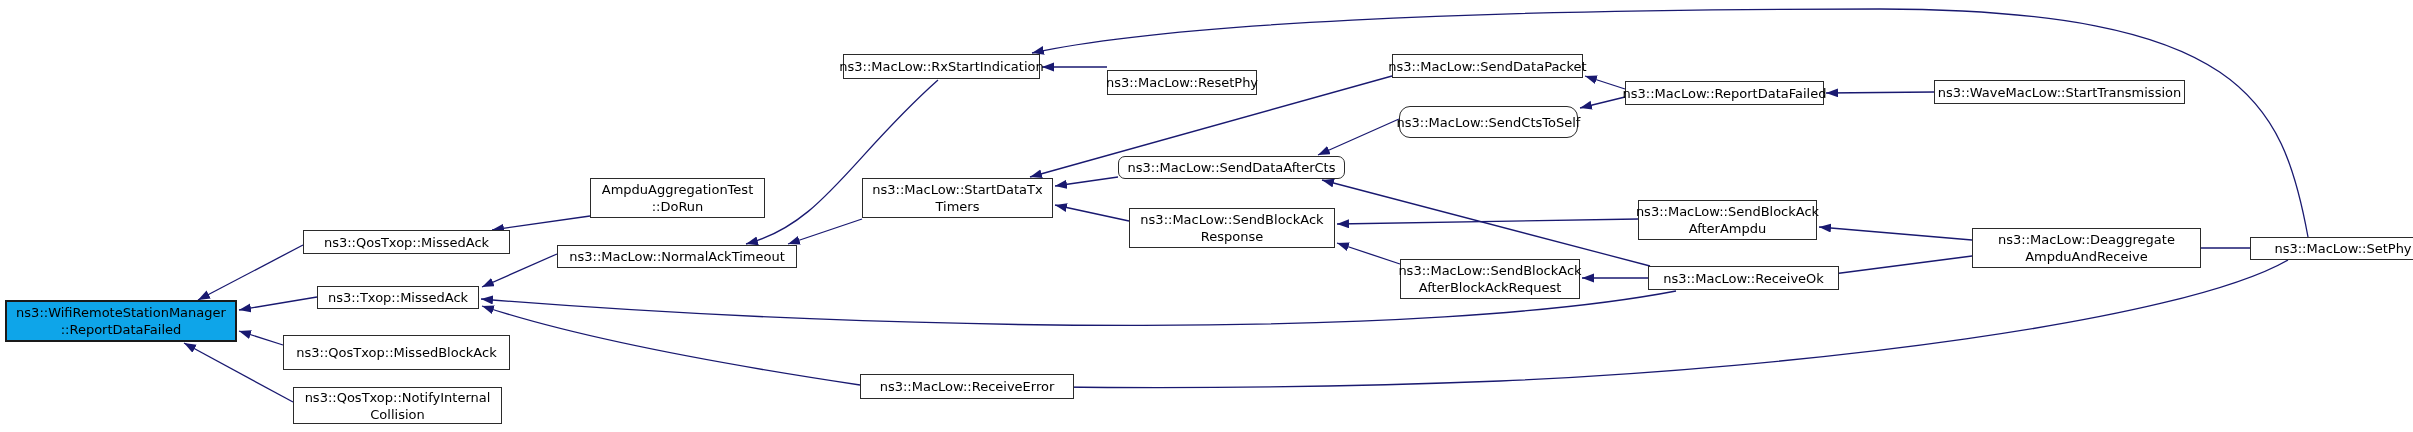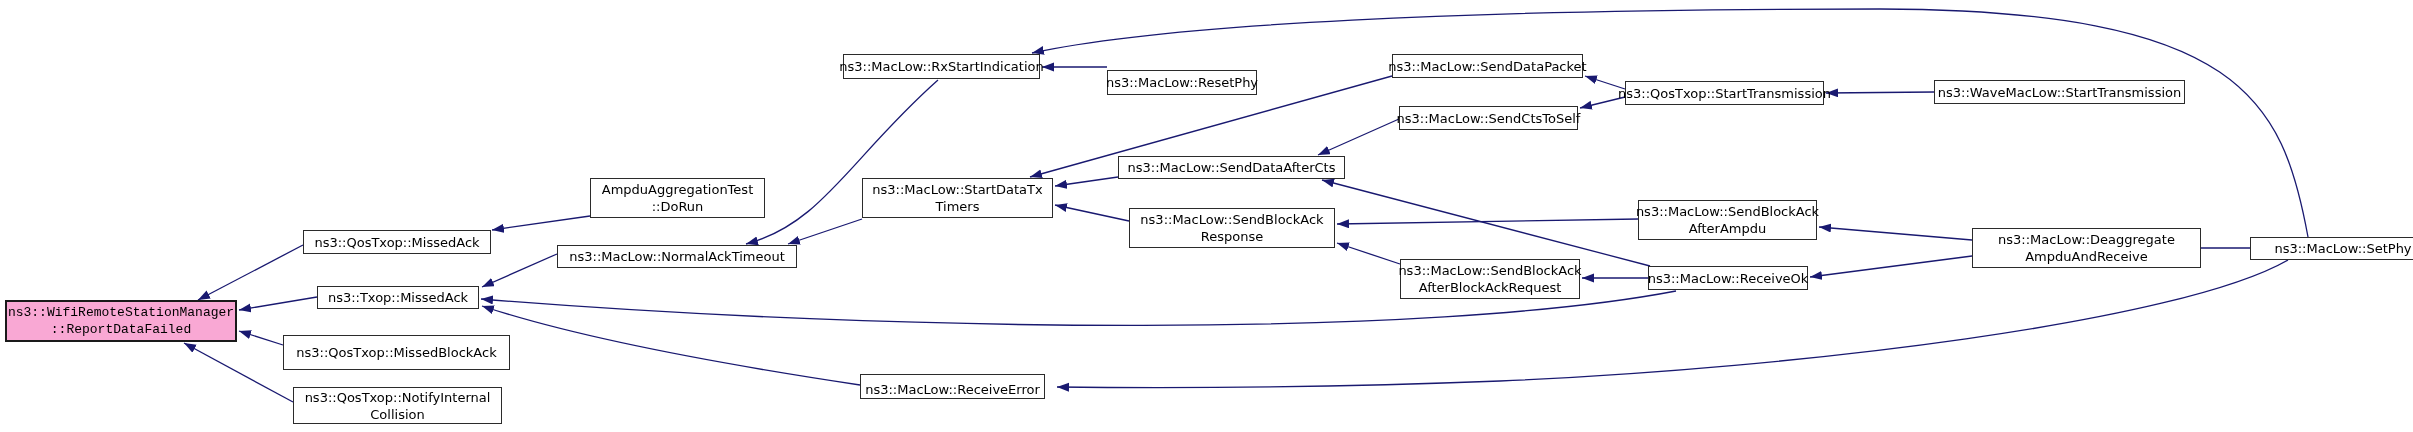--- a/index.html
+++ b/index.html
@@ -36,23 +36,22 @@
     line-height: 17px;
     display: flex;
     flex-direction: column;
     justify-content: center;
     align-items: center;
     white-space: nowrap;
     text-align: center;
     cursor: pointer;
   }
   .node.highlighted {
-    background: #f9a8d4;
+    background: #0ea5e9;
     border: 2px solid #1a1a1a;
-    font-family: Liberation Mono, monospace;
   }
   .node-line {
     display: block;
   }
 </style>
 </head>
 <body>
 
 <div class="stage">
   <svg class="edge-layer" xmlns="http://www.w3.org/2000/svg" width="2413" height="432" viewBox="0 0 2413 432">
@@ -89,21 +88,21 @@
         <path class="edge" d="M1972,256 L1810,277" marker-end="url(#arrow)"></path>
         <path class="edge" d="M2250,248 L2172,248" marker-end="url(#arrow)"></path>
         <path class="edge" d="M2288,260 C2180,322 1800,368 1500,381 C1320,388 1150,388 1057,387" marker-end="url(#arrow)"></path>
       </g>
   </svg>
   <div id="nodes">
       <div class="node highlighted" style="left: 5px; top: 300px; width: 232px; height: 42px;">
         <span class="node-line">ns3::WifiRemoteStationManager</span>
         <span class="node-line">::ReportDataFailed</span>
       </div>
-      <div class="node" style="left: 303px; top: 230px; width: 188px; height: 24px;">
+      <div class="node" style="left: 303px; top: 230px; width: 207px; height: 24px;">
         <span class="node-line">ns3::QosTxop::MissedAck</span>
       </div>
       <div class="node" style="left: 317px; top: 286px; width: 162px; height: 23px; text-align: right;">
         <span class="node-line">ns3::Txop::MissedAck</span>
       </div>
       <div class="node" style="left: 283px; top: 335px; width: 227px; height: 35px;">
         <span class="node-line">ns3::QosTxop::MissedBlockAck</span>
       </div>
       <div class="node" style="left: 293px; top: 387px; width: 209px; height: 37px;">
         <span class="node-line">ns3::QosTxop::NotifyInternal</span>
@@ -122,51 +121,51 @@
       </div>
       <div class="node" style="left: 843px; top: 54px; width: 197px; height: 25px;">
         <span class="node-line">ns3::MacLow::RxStartIndication</span>
       </div>
       <div class="node" style="left: 1107px; top: 54px; width: 150px; height: 25px; margin-top: 16px;">
         <span class="node-line">ns3::MacLow::ResetPhy</span>
       </div>
       <div class="node" style="left: 1392px; top: 54px; width: 191px; height: 24px;">
         <span class="node-line">ns3::MacLow::SendDataPacket</span>
       </div>
-      <div class="node" style="left: 1399px; top: 106px; width: 179px; height: 24px;">
+      <div class="node" style="left: 1399px; top: 106px; width: 179px; height: 32px; border-radius: 11px;">
         <span class="node-line">ns3::MacLow::SendCtsToSelf</span>
       </div>
       <div class="node" style="left: 1625px; top: 81px; width: 199px; height: 24px;">
-        <span class="node-line">ns3::QosTxop::StartTransmission</span>
+        <span class="node-line">ns3::MacLow::ReportDataFailed</span>
       </div>
       <div class="node" style="left: 1934px; top: 80px; width: 251px; height: 24px;">
         <span class="node-line">ns3::WaveMacLow::StartTransmission</span>
       </div>
-      <div class="node" style="left: 1118px; top: 156px; width: 227px; height: 23px;">
+      <div class="node" style="left: 1118px; top: 156px; width: 227px; height: 23px; border-radius: 7px;">
         <span class="node-line">ns3::MacLow::SendDataAfterCts</span>
       </div>
       <div class="node" style="left: 1129px; top: 208px; width: 206px; height: 40px;">
         <span class="node-line">ns3::MacLow::SendBlockAck</span>
         <span class="node-line">Response</span>
       </div>
       <div class="node" style="left: 1638px; top: 200px; width: 179px; height: 40px;">
         <span class="node-line">ns3::MacLow::SendBlockAck</span>
         <span class="node-line">AfterAmpdu</span>
       </div>
       <div class="node" style="left: 1400px; top: 259px; width: 180px; height: 40px;">
         <span class="node-line">ns3::MacLow::SendBlockAck</span>
         <span class="node-line">AfterBlockAckRequest</span>
       </div>
-      <div class="node" style="left: 1648px; top: 266px; width: 160px; height: 24px;">
+      <div class="node" style="left: 1648px; top: 266px; width: 191px; height: 24px;">
         <span class="node-line">ns3::MacLow::ReceiveOk</span>
       </div>
       <div class="node" style="left: 1972px; top: 228px; width: 229px; height: 40px;">
         <span class="node-line">ns3::MacLow::Deaggregate</span>
         <span class="node-line">AmpduAndReceive</span>
       </div>
       <div class="node" style="left: 2250px; top: 237px; width: 186px; height: 23px;">
         <span class="node-line">ns3::MacLow::SetPhy</span>
       </div>
-      <div class="node" style="left: 860px; top: 374px; width: 185px; height: 25px; justify-content: flex-end;">
+      <div class="node" style="left: 860px; top: 374px; width: 214px; height: 25px;">
         <span class="node-line">ns3::MacLow::ReceiveError</span>
       </div>
     </div>
 </div>
 
 </body></html>

